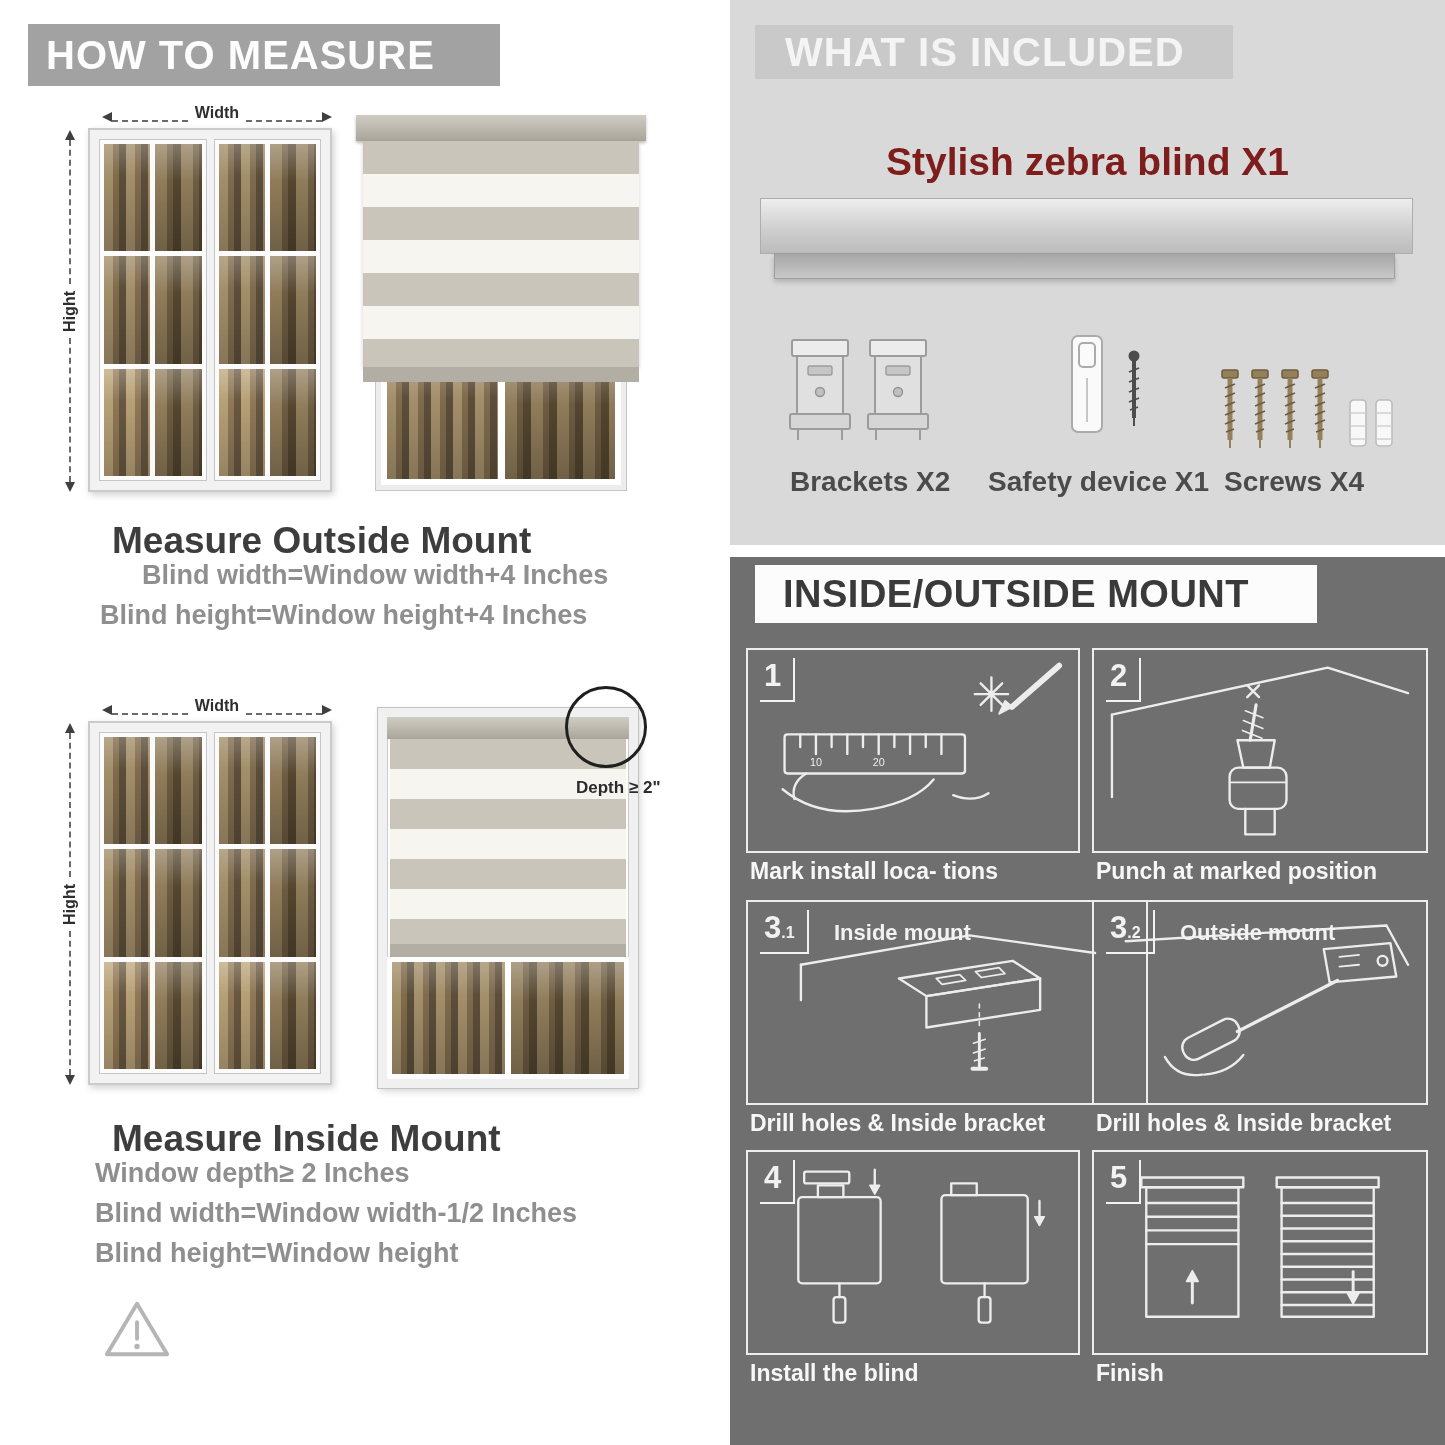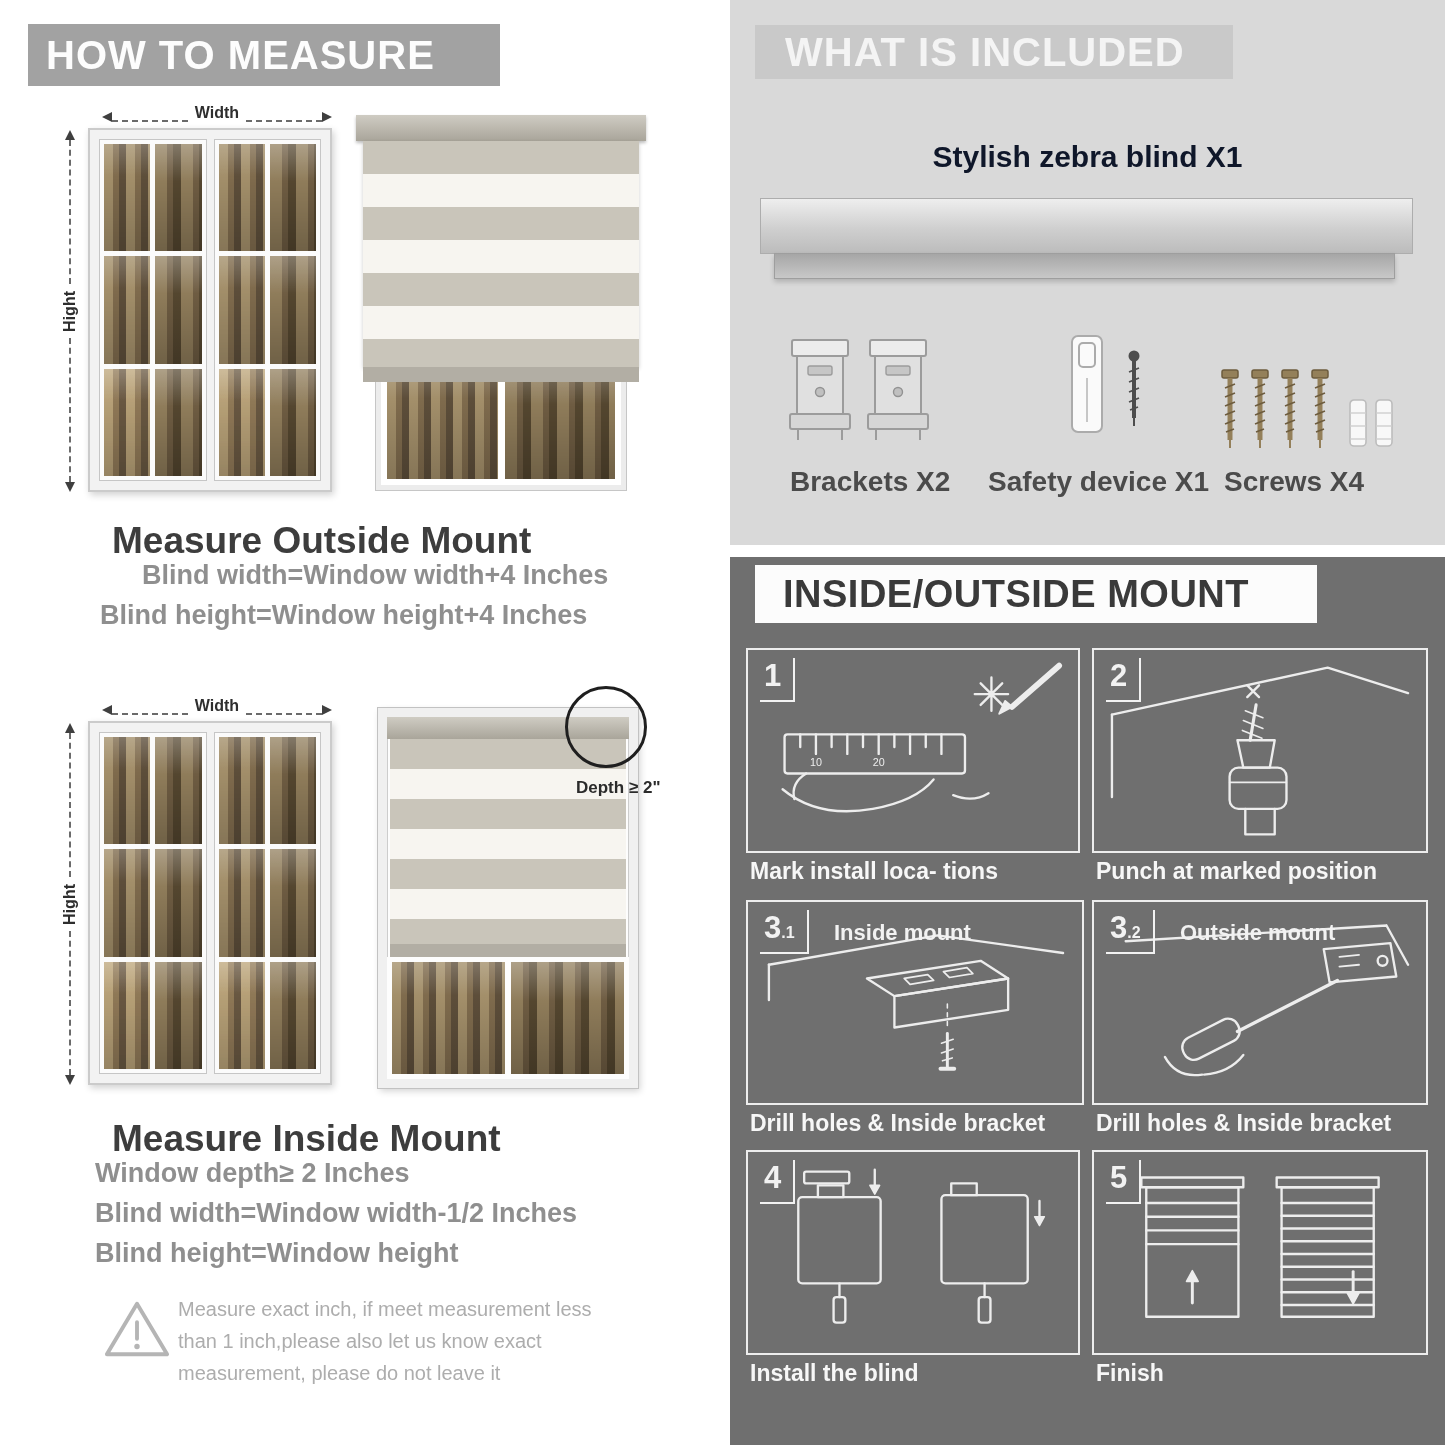--- a/index.html
+++ b/index.html
@@ -62,21 +62,21 @@
   .h-line{position:absolute;left:100px;margin:0;font-size:27px;font-weight:bold;color:#8f8f8f;white-space:nowrap;}
 
   .warn-icon{position:absolute;left:103px;top:1296px;}
   .warn-text{position:absolute;left:178px;top:1293px;width:448px;margin:0;font-size:20px;color:#adadad;line-height:1.6;}
 
   
   .included{position:absolute;left:730px;top:0;width:715px;height:545px;background:#d9d9d9;}
   .included-banner{position:absolute;left:25px;top:25px;width:478px;height:54px;background:#c9c9c9;
         color:#f4f4f4;font-size:40px;font-weight:bold;line-height:54px;padding-left:30px;
         letter-spacing:1px;box-sizing:border-box;}
-  .product-lbl{position:absolute;left:0;right:0;top:140px;text-align:center;font-size:30px;font-weight:bold;color:#0f172a;}
+  .product-lbl{position:absolute;left:0;right:0;top:140px;text-align:center;font-size:39px;font-weight:bold;color:#7f1d1d;}
   .rail-wrap{position:absolute;left:30px;right:32px;top:198px;}
   .rail-top{height:56px;background:linear-gradient(180deg,#eeeeee 0%,#cfcfcf 55%,#bcbcbc 100%);
         border:1px solid #adadad;box-sizing:border-box;}
   .rail-lip{height:26px;margin:-1px 18px 0 14px;background:linear-gradient(180deg,#a6a6a6,#c8c8c8);
         border:1px solid #9e9e9e;box-sizing:border-box;box-shadow:0 3px 5px rgba(0,0,0,.18);}
   .inc-item{position:absolute;}
   .inc-lbl{position:absolute;top:466px;font-size:28px;font-weight:bold;color:#4b4b4b;white-space:nowrap;}
 
   
   .mount{position:absolute;left:730px;top:557px;width:715px;height:888px;background:#6f6f6f;}
@@ -199,21 +199,20 @@
   <h2 class="h-title" style="top:1106px;">Measure Inside Mount</h2>
   <p class="h-line" style="top:1158px;left:95px;">Window depth≥ 2 Inches</p>
   <p class="h-line" style="top:1198px;left:95px;">Blind width=Window width-1/2 Inches</p>
   <p class="h-line" style="top:1238px;left:95px;">Blind height=Window height</p>
 
   <svg class="warn-icon" width="68" height="68" viewBox="0 0 70 70">
     <path d="M35 8 L66 60 H4 Z" stroke="#b5b5b5" stroke-width="4" fill="none" stroke-linejoin="round"></path>
     <line x1="35" y1="27" x2="35" y2="44" stroke="#b5b5b5" stroke-width="4" stroke-linecap="round"></line>
     <circle cx="35" cy="52" r="2.8" fill="#b5b5b5"></circle>
   </svg>
-  <p class="warn-text">Measure exact inch, if meet measurement less than 1 inch,please also let us know exact measurement, please do not leave it</p>
 
   <div class="included">
     <div class="included-banner">WHAT IS INCLUDED</div>
     <div class="product-lbl">Stylish zebra blind X1</div>
 
     <div class="rail-wrap">
       <div class="rail-top"></div>
       <div class="rail-lip"></div>
     </div>
 
@@ -306,21 +305,21 @@
           <rect x="136" y="120" width="58" height="42" rx="9"></rect>
           <path d="M136 135 h58" stroke-width="1.6"></path>
           <path d="M152 162 v26 h30 v-26"></path>
         </g>
       </svg>
       <div class="step-num"><span>2</span><span class="sub"></span></div>
       <div class="step-label"></div>
     </div>
     <div class="step-cap" style="left:366px;top:301px;">Punch at  marked position</div>
 
-    <div class="panel" style="left:16px;top:343px;width:338px;">
+    <div class="panel" style="left:16px;top:343px;width:402px;">
       <svg viewBox="0 0 334 205">
         <g stroke="#ededed" stroke-width="2.4" fill="none" stroke-linecap="round" stroke-linejoin="round">
           <path d="M18 64 L190 34 L318 52"></path>
           <path d="M18 64 v36"></path>
           <path d="M118 78 L234 60 L262 78 L146 96 Z"></path>
           <path d="M156 78 l24 -4 6 6 -24 4 z M196 71 l24 -4 6 6 -24 4 z" stroke-width="1.8"></path>
           <path d="M146 96 L262 78 L262 110 L146 128 Z"></path>
           <path d="M200 134 v34" stroke-width="3"></path>
           <path d="M194 144 l12 -4 M194 154 l12 -4 M195 162 l10 -3" stroke-width="1.6"></path>
           <path d="M193 170 h14" stroke-width="4"></path>

